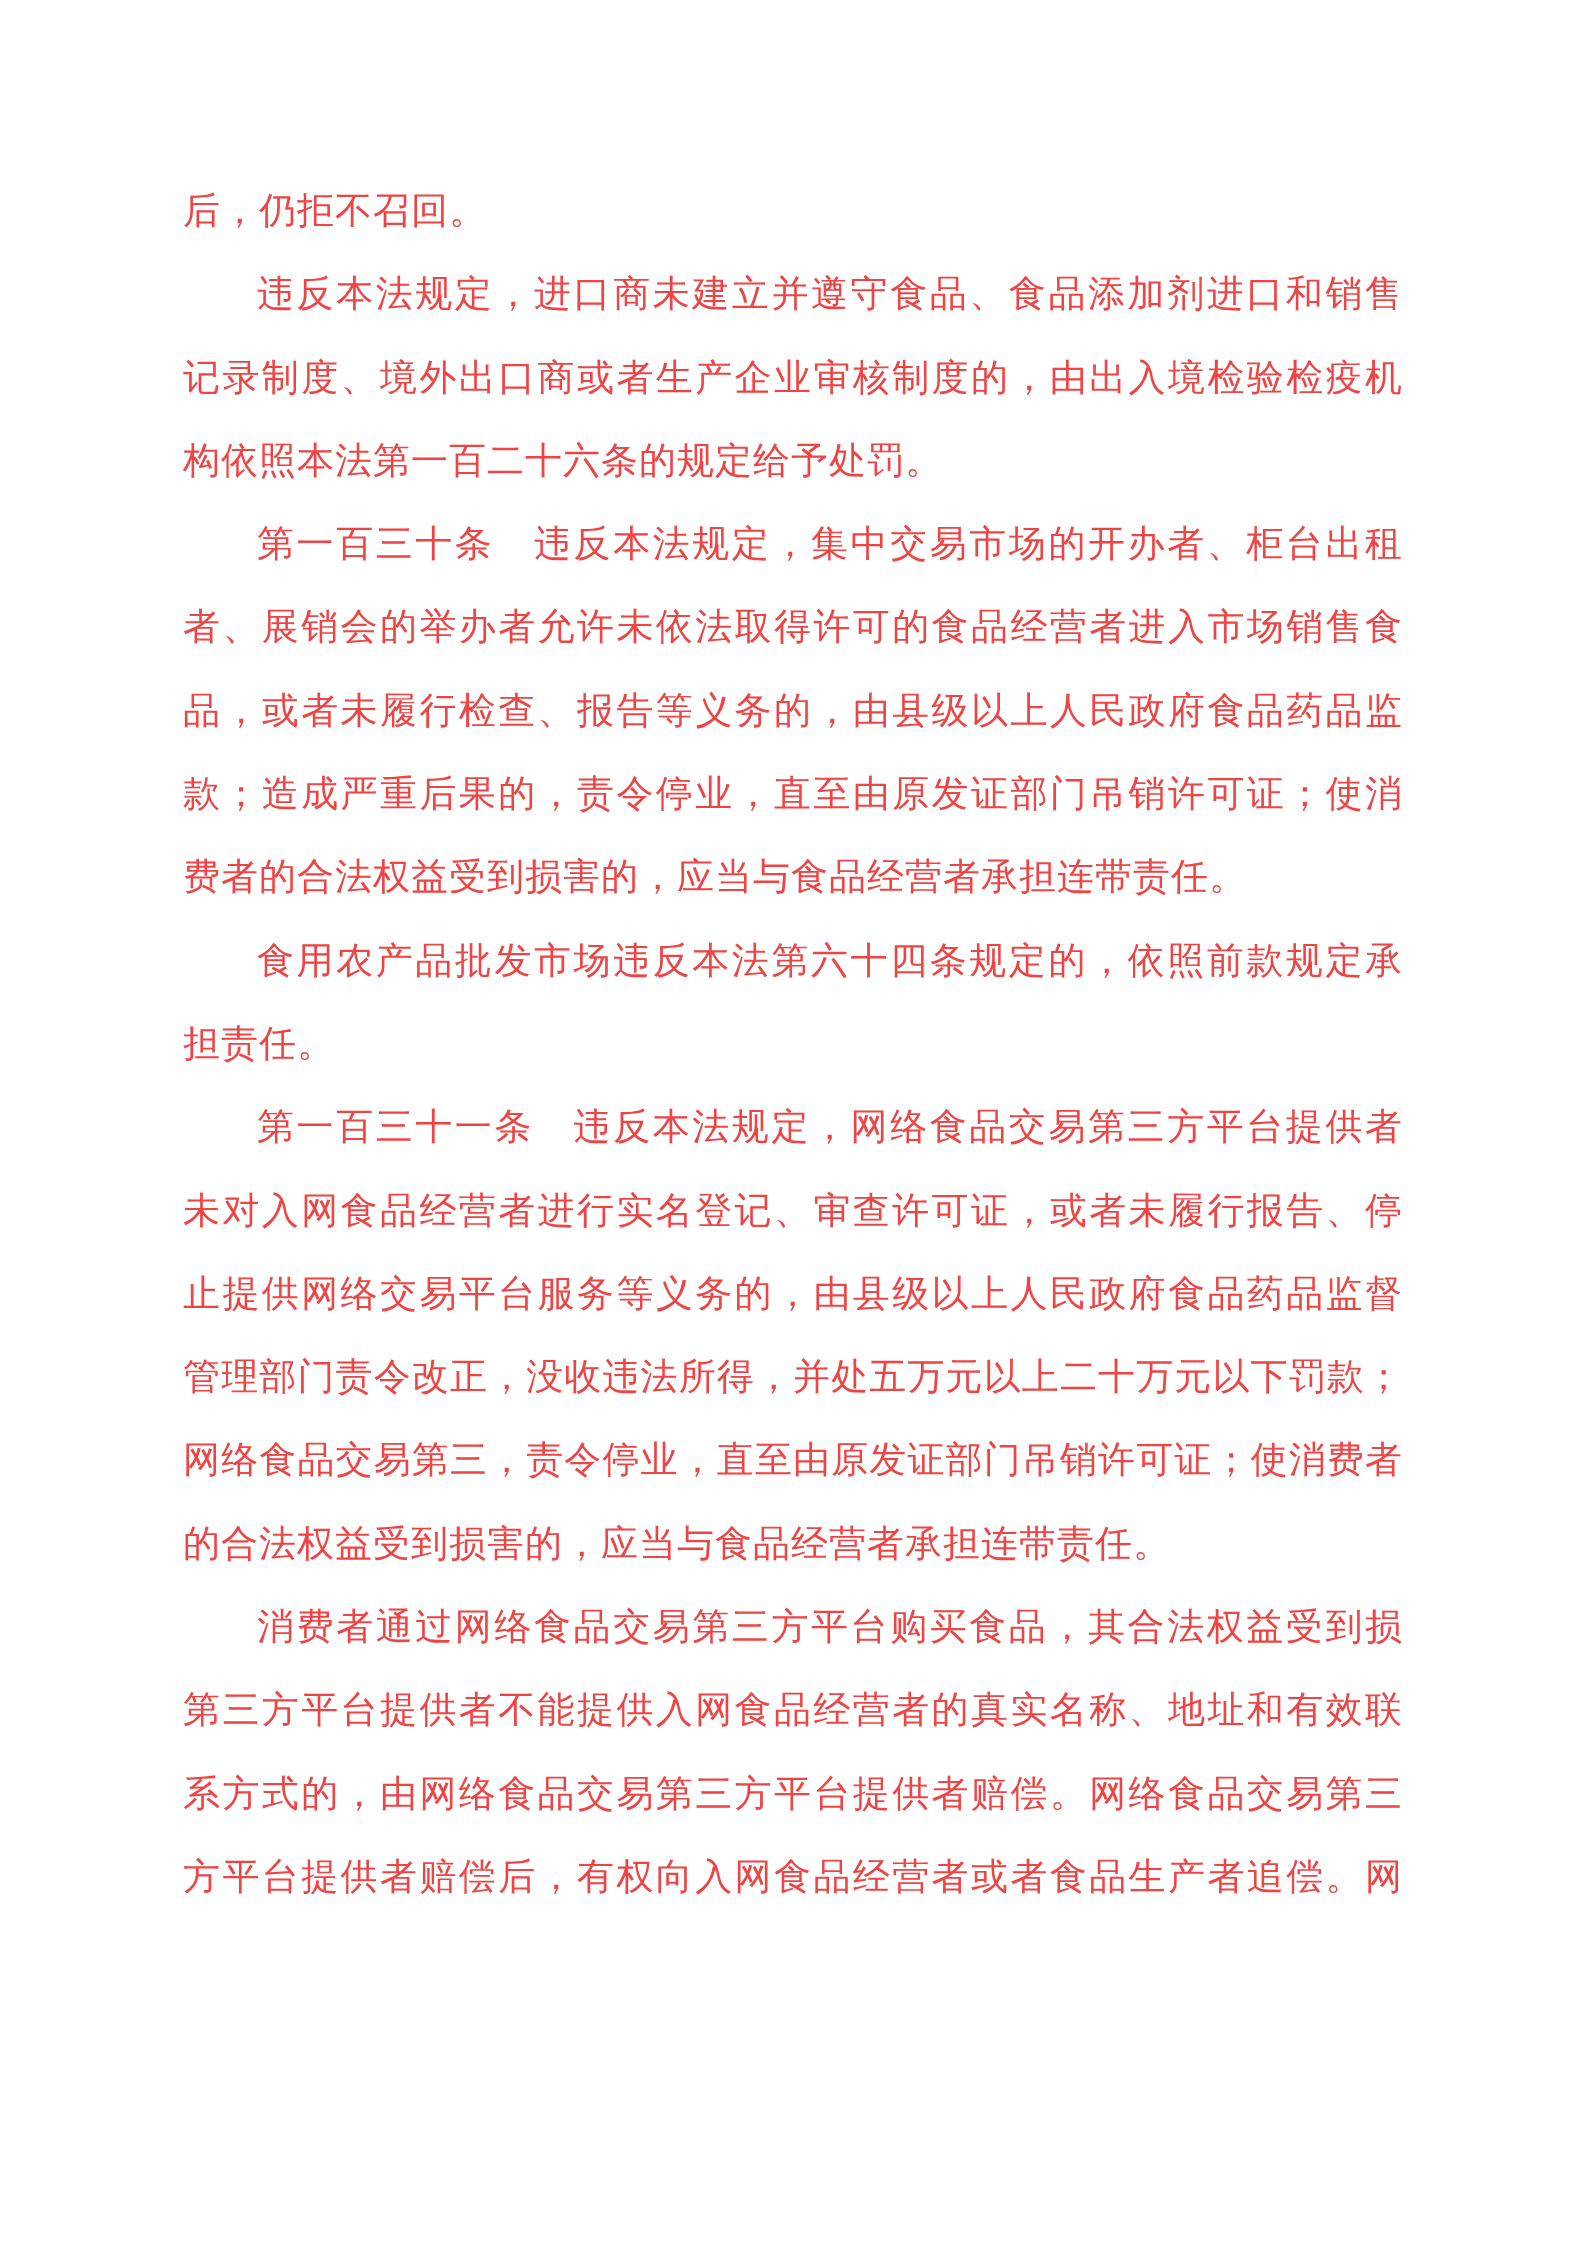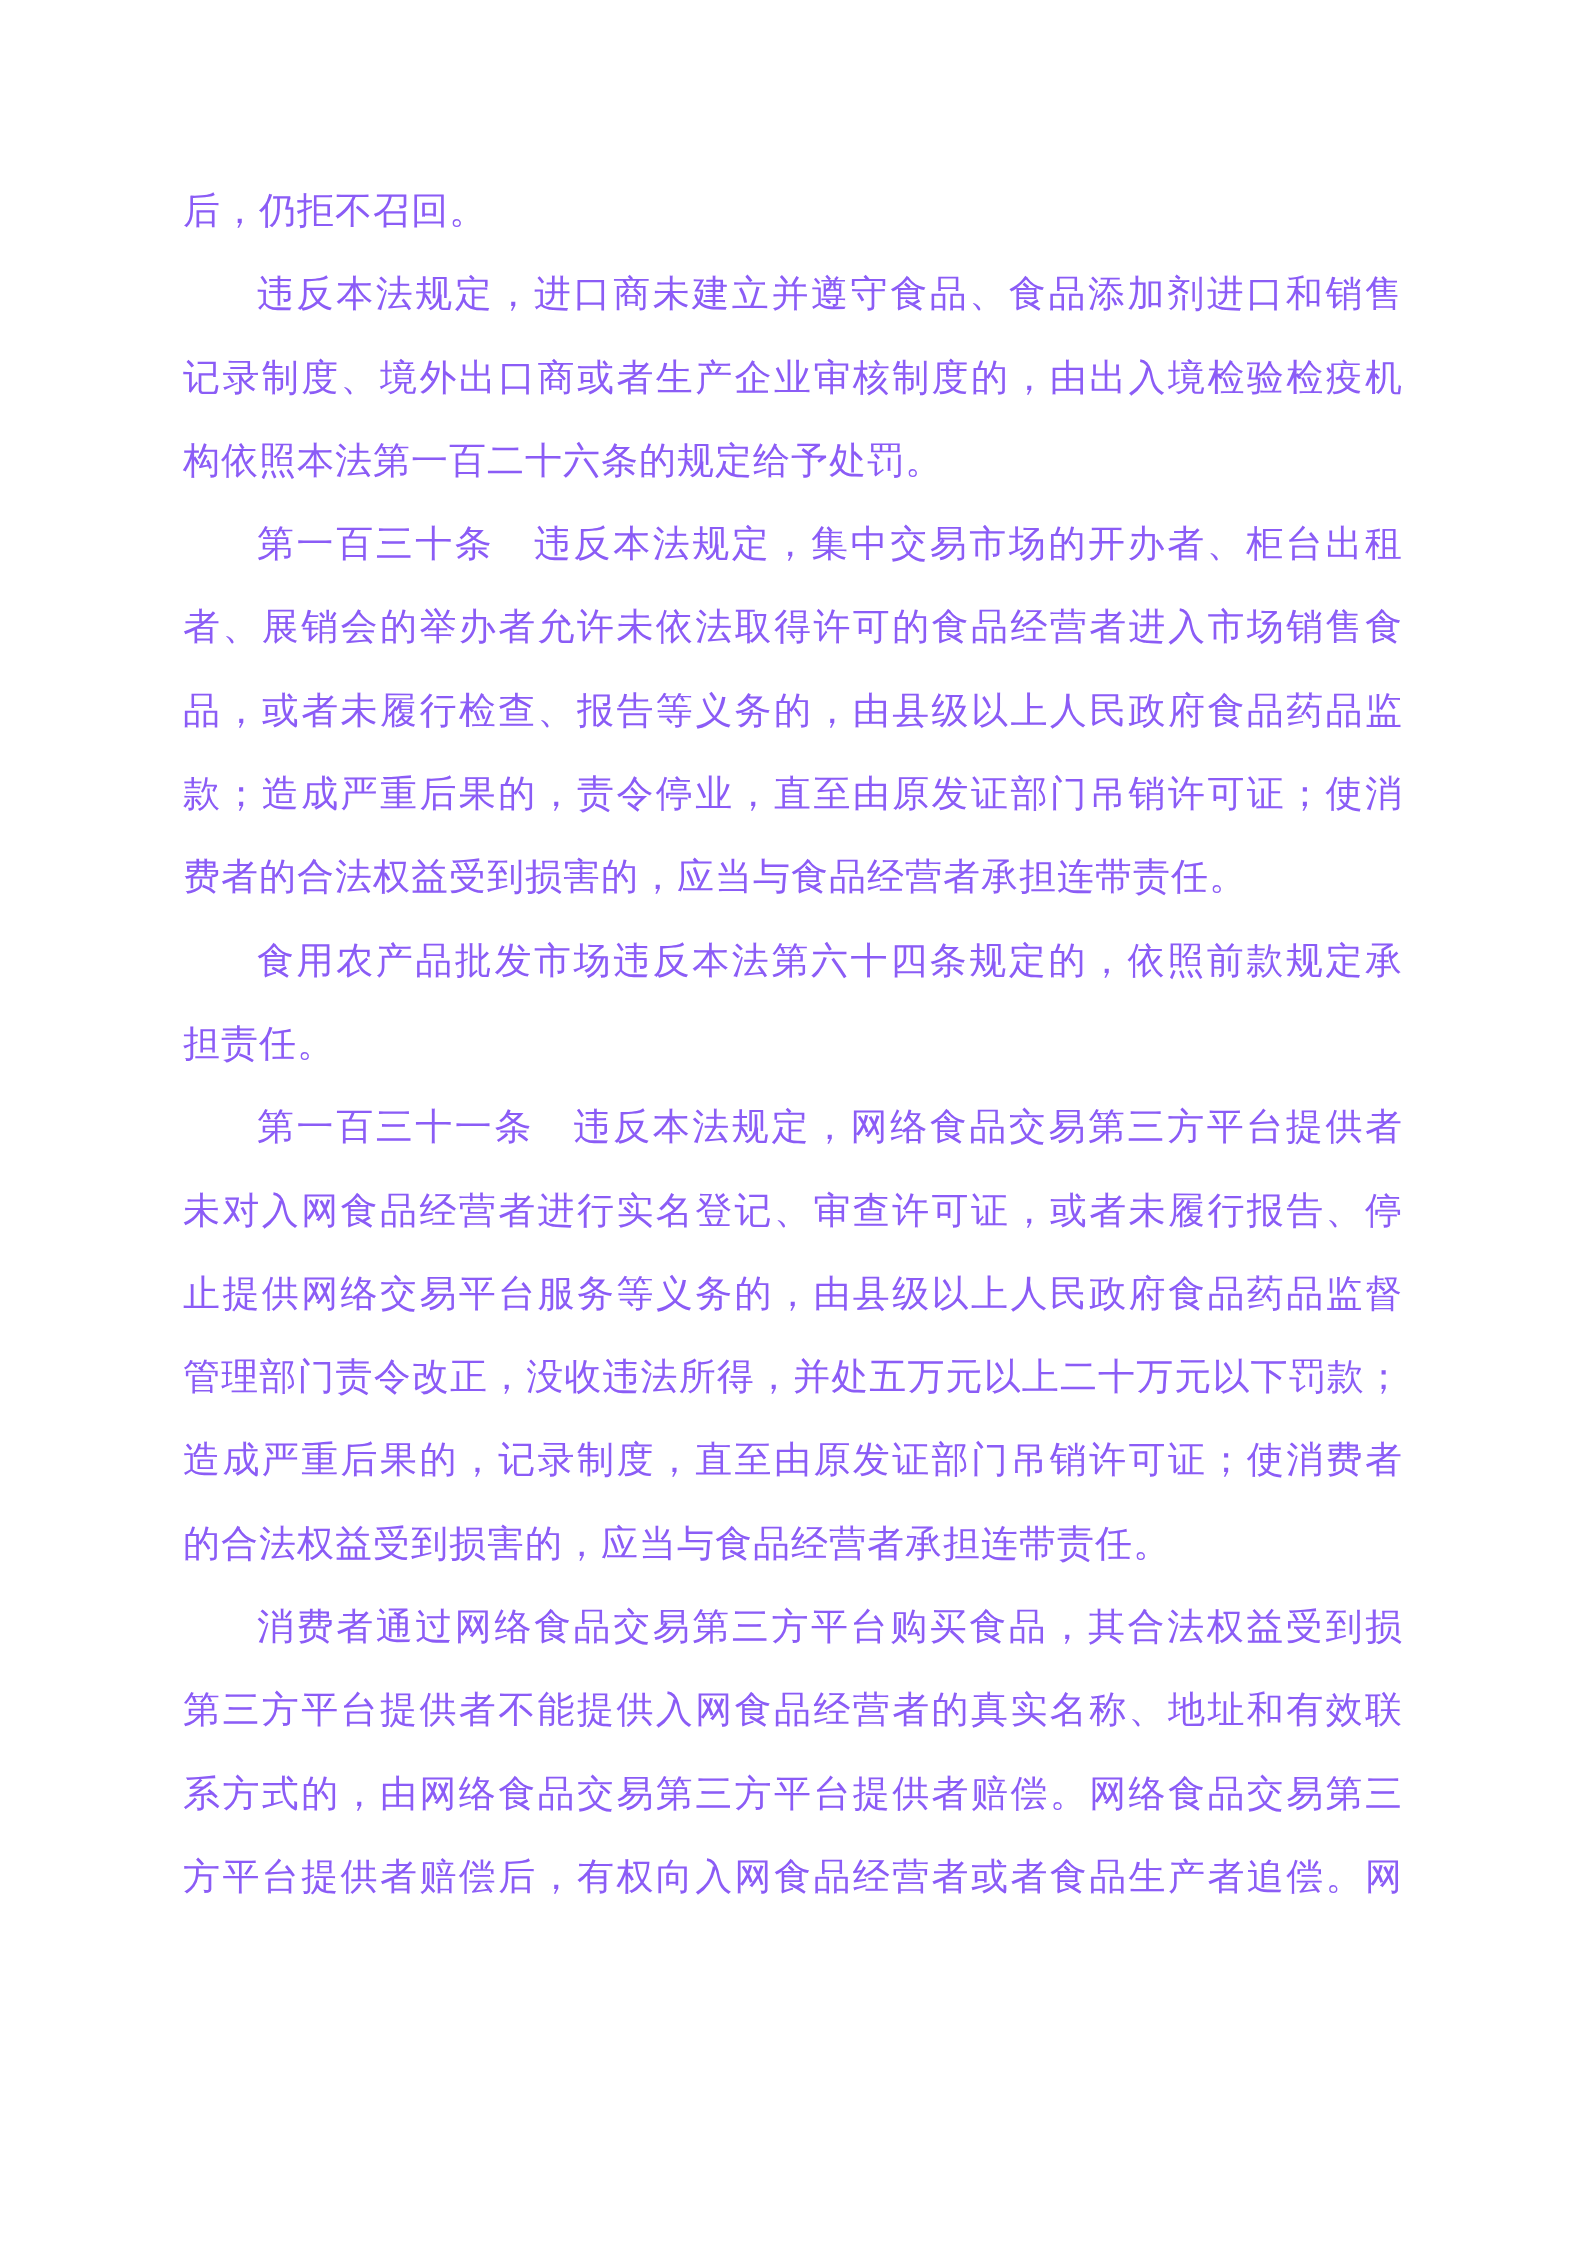--- a/index.html
+++ b/index.html
@@ -18,21 +18,21 @@
   .text-block {
     position: absolute;
     left: 183px;
     top: 169px;
     width: 1220px;
   }
   .line {
     height: 83.3px;
     line-height: 83.3px;
     font-size: 37px;
-    color: #8b5cf6;
+    color: #ef4444;
     letter-spacing: 1px;
     white-space: nowrap;
     overflow: visible;
   }
   .line.justify {
     white-space: normal;
     text-align: justify;
     text-align-last: justify;
     text-justify: inter-character;
   }
@@ -58,20 +58,20 @@
       <div class="line justify">者、展销会的举办者允许未依法取得许可的食品经营者进入市场销售食</div>
       <div class="line justify">品，或者未履行检查、报告等义务的，由县级以上人民政府食品药品监</div>
       <div class="line justify">款；造成严重后果的，责令停业，直至由原发证部门吊销许可证；使消</div>
       <div class="line plain">费者的合法权益受到损害的，应当与食品经营者承担连带责任。</div>
       <div class="line indent justify">食用农产品批发市场违反本法第六十四条规定的，依照前款规定承</div>
       <div class="line plain">担责任。</div>
       <div class="line indent justify">第一百三十一条　违反本法规定，网络食品交易第三方平台提供者</div>
       <div class="line justify">未对入网食品经营者进行实名登记、审查许可证，或者未履行报告、停</div>
       <div class="line justify">止提供网络交易平台服务等义务的，由县级以上人民政府食品药品监督</div>
       <div class="line justify">管理部门责令改正，没收违法所得，并处五万元以上二十万元以下罚款；</div>
-      <div class="line justify">造成严重后果的，记录制度，直至由原发证部门吊销许可证；使消费者</div>
+      <div class="line justify">网络食品交易第三，责令停业，直至由原发证部门吊销许可证；使消费者</div>
       <div class="line plain">的合法权益受到损害的，应当与食品经营者承担连带责任。</div>
       <div class="line indent justify">消费者通过网络食品交易第三方平台购买食品，其合法权益受到损</div>
       <div class="line justify">第三方平台提供者不能提供入网食品经营者的真实名称、地址和有效联</div>
       <div class="line justify">系方式的，由网络食品交易第三方平台提供者赔偿。网络食品交易第三</div>
       <div class="line justify">方平台提供者赔偿后，有权向入网食品经营者或者食品生产者追偿。网</div>
     </div>
 </div>
 
 </body></html>

